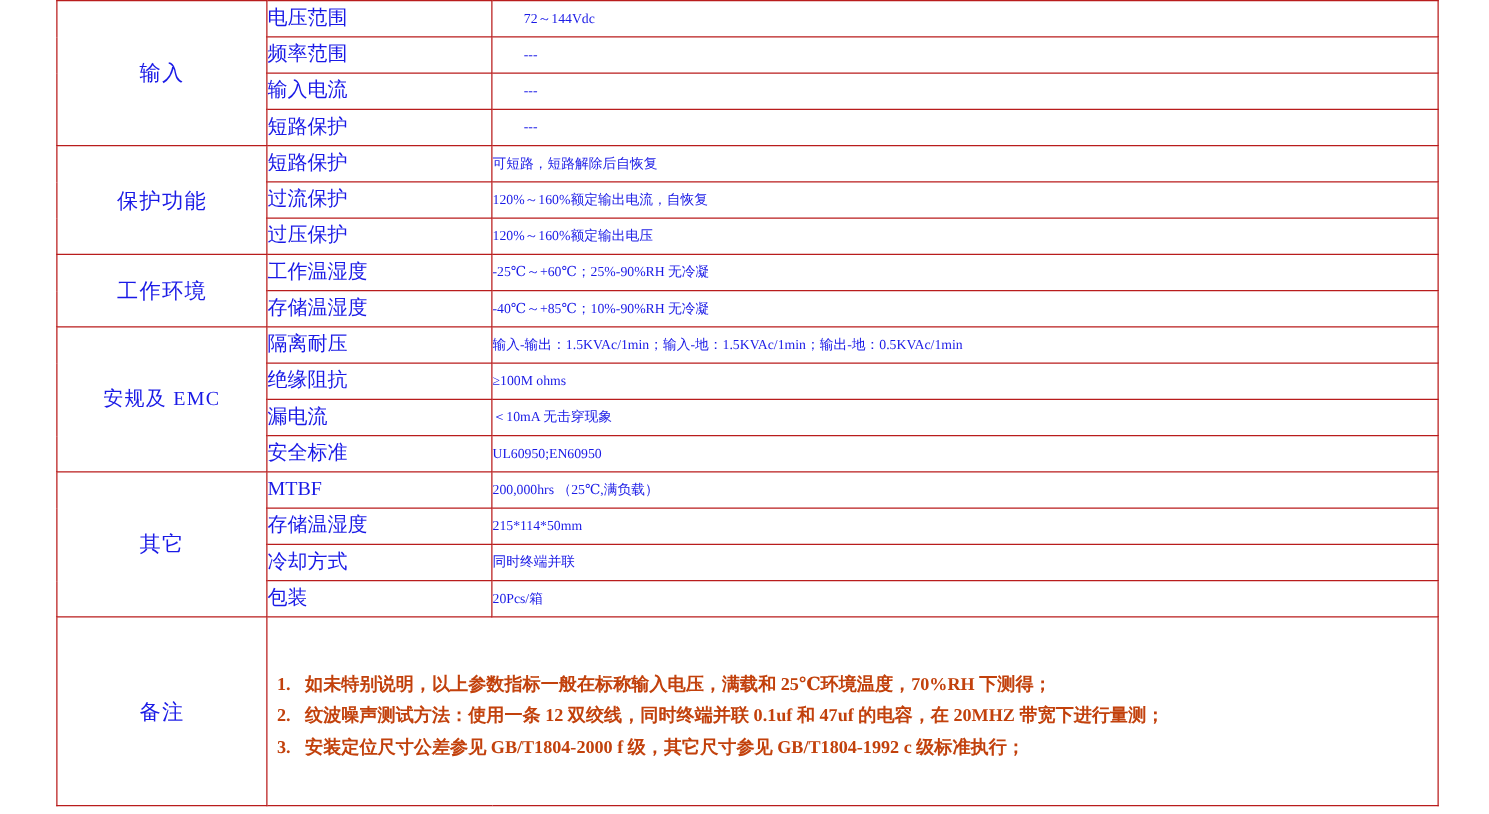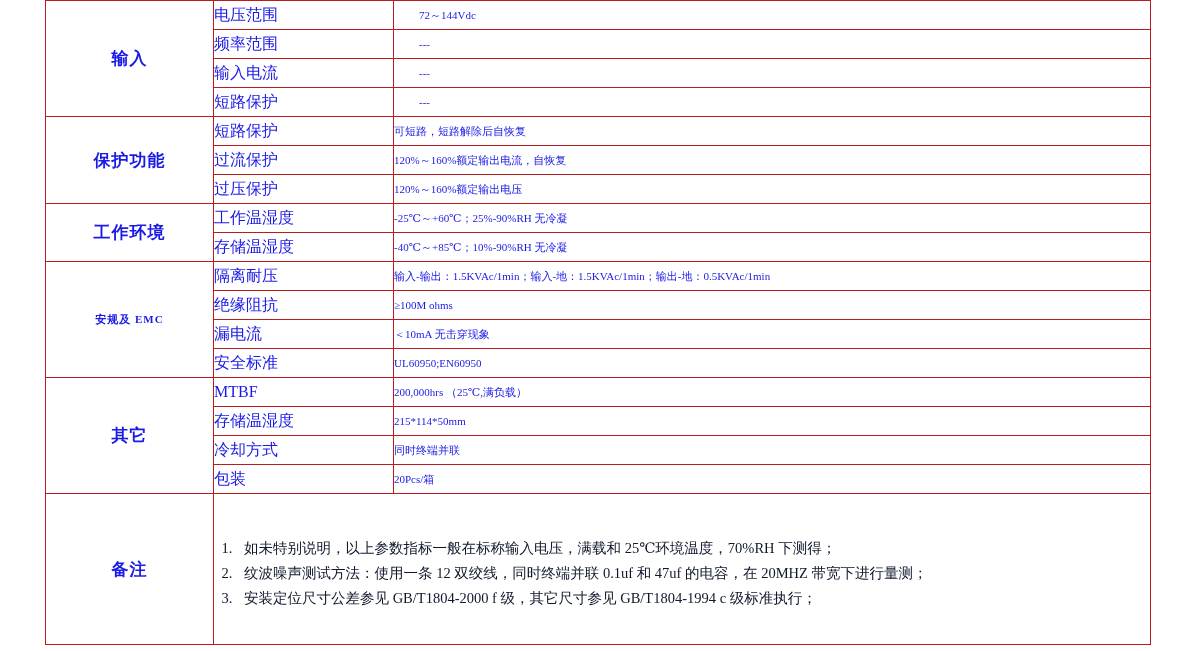--- a/index.html
+++ b/index.html
@@ -31,27 +31,27 @@
     padding: 0;
     vertical-align: middle;
     color: #1a1ae6;
   }
   .col-group { width: 168px; }
   .col-item  { width: 180px; }
   .col-val   { width: 757px; }
 
   .group-cell {
     text-align: center;
-    font-weight: bold;
+    font-weight: normal;
     font-size: 17px;
     font-family: "Liberation Serif", "DejaVu Serif", serif;
     letter-spacing: 1px;
   }
   .group-cell.emc {
-    font-size: 11px;
+    font-size: 16px;
   }
   .item-cell {
     padding-left: 9px;
     font-size: 16px;
     height: 28px;
     line-height: 28px;
     white-space: nowrap;
     overflow: hidden;
   }
   .val-cell {
@@ -69,21 +69,22 @@
   .notes-cell {
     padding: 10px 10px 10px 18px;
     height: 150px;
     vertical-align: top;
   }
   ol.notes {
     margin: 8px 0 0 22px;
     padding: 0;
     font-size: 14.5px;
     line-height: 25px;
-    color: #0f172a;
+    color: #c2410c;
+    font-weight: bold;
   }
   ol.notes li {
     padding-left: 8px;
   }
 </style>
 </head>
 <body>
 
 <div class="sheet">
   <table class="spec">
@@ -171,20 +172,20 @@
         <td class="item-cell">包装</td>
         <td class="val-cell">20Pcs/箱</td>
       </tr>
 
       <tr>
         <td class="group-cell">备注</td>
         <td class="notes-cell" colspan="2">
           <ol class="notes">
             <li>如未特别说明，以上参数指标一般在标称输入电压，满载和 25℃环境温度，70%RH 下测得；</li>
             <li>纹波噪声测试方法：使用一条 12 双绞线，同时终端并联 0.1uf 和 47uf 的电容，在 20MHZ 带宽下进行量测；</li>
-            <li>安装定位尺寸公差参见 GB/T1804-2000 f 级，其它尺寸参见 GB/T1804-1994 c 级标准执行；</li>
+            <li>安装定位尺寸公差参见 GB/T1804-2000 f 级，其它尺寸参见 GB/T1804-1992 c 级标准执行；</li>
           </ol>
         </td>
       </tr>
 
     </tbody>
   </table>
 </div>
 
 </body></html>

